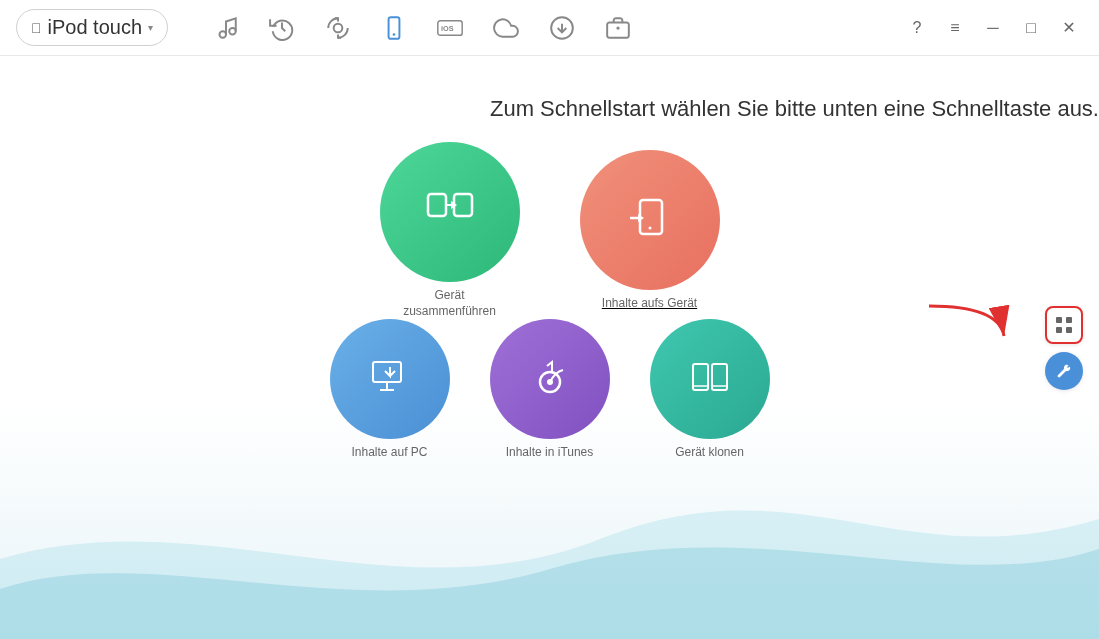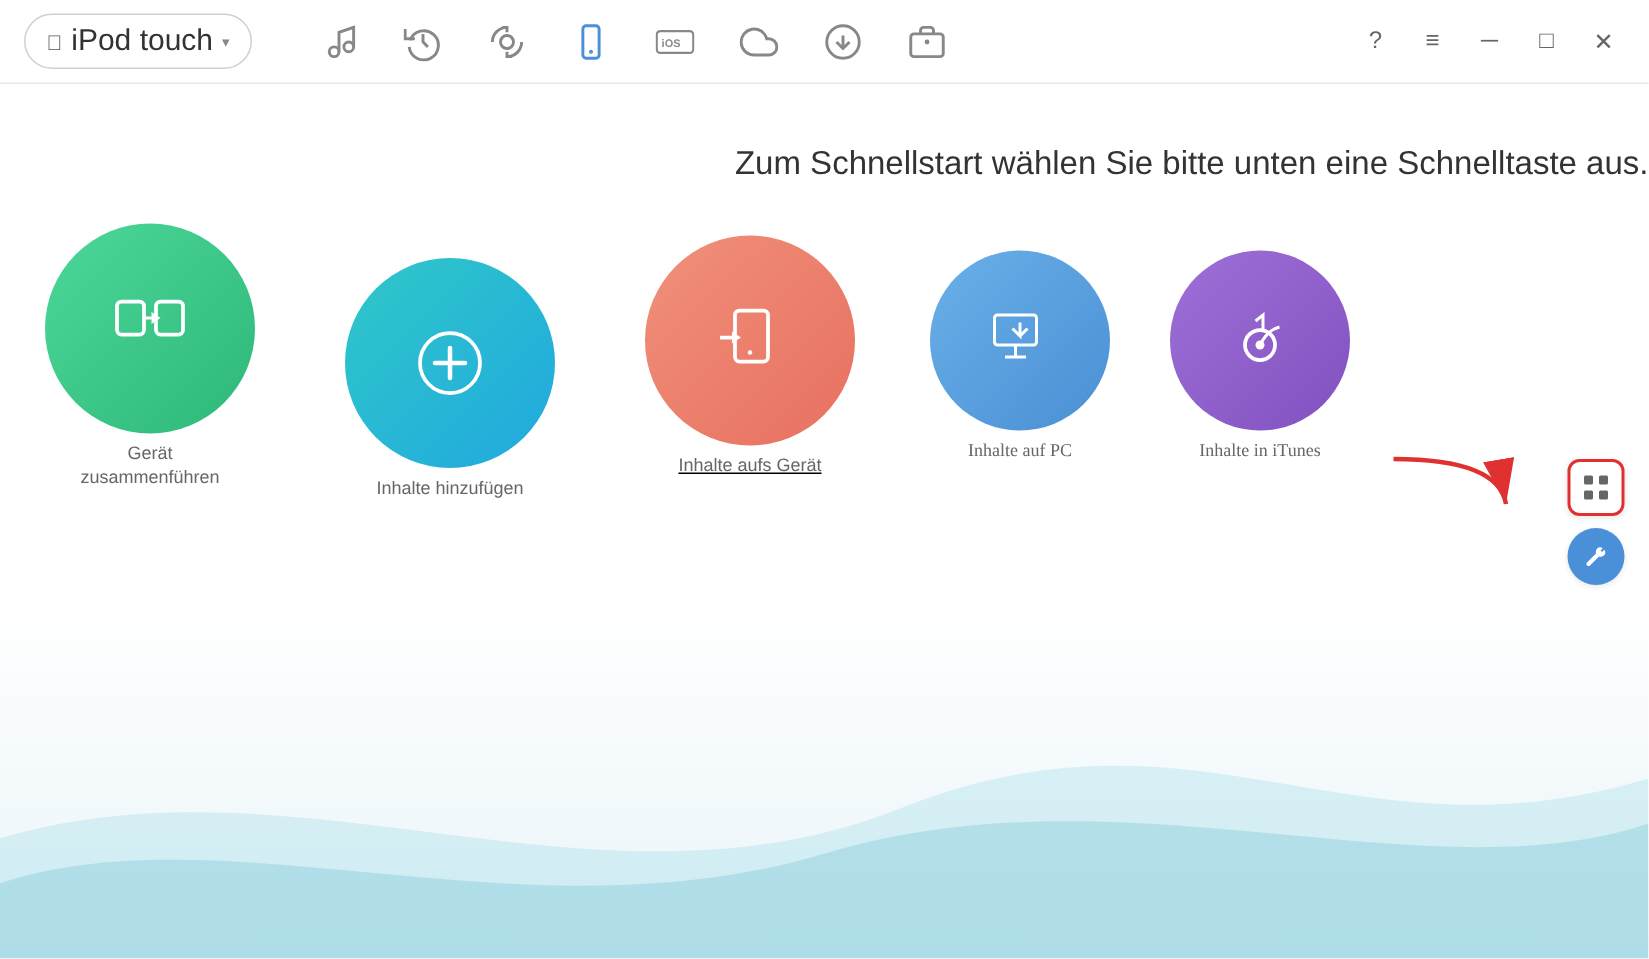--- a/index.html
+++ b/index.html
@@ -121,21 +121,21 @@
       position: relative;
       z-index: 2;
     }
 
     
     .circles-container {
       position: relative;
       z-index: 2;
       margin-top: 20px;
       display: flex;
-      flex-direction: row;
+      flex-direction: column;
       align-items: center;
       gap: 0;
     }
 
     .circles-row {
       display: flex;
       justify-content: center;
       align-items: center;
       gap: 0;
     }
@@ -335,45 +335,35 @@
           <svg width="60" height="60" viewBox="0 0 60 60">
             <rect x="8" y="12" width="18" height="22" rx="3" fill="none" stroke="white" stroke-width="2.5"></rect>
             <rect x="34" y="12" width="18" height="22" rx="3" fill="none" stroke="white" stroke-width="2.5"></rect>
             <line x1="26" y1="23" x2="34" y2="23" stroke="white" stroke-width="2"></line>
             <polygon points="31,19 37,23 31,27" fill="white"></polygon>
           </svg>
         </div>
         <div class="circle-label">Gerät<br>zusammenführen</div>
       </div>
 
-      <div class="circle-item" style="margin: 0 30px; margin-top: 30px;">
-        <div class="circle circle-lg circle-teal">
-          <svg width="60" height="60" viewBox="0 0 60 60">
-            <circle cx="30" cy="30" r="20" fill="none" stroke="white" stroke-width="2.5"></circle>
-            <line x1="30" y1="20" x2="30" y2="40" stroke="white" stroke-width="3" stroke-linecap="round"></line>
-            <line x1="20" y1="30" x2="40" y2="30" stroke="white" stroke-width="3" stroke-linecap="round"></line>
-          </svg>
-        </div>
-        <div class="circle-label">Inhalte hinzufügen</div>
-      </div>
 
       <div class="circle-item" style="margin: 0 30px; text-decoration: underline;">
         <div class="circle circle-lg circle-orange">
           <svg width="60" height="60" viewBox="0 0 60 60">
             <rect x="20" y="10" width="22" height="34" rx="3" fill="none" stroke="white" stroke-width="2.5"></rect>
             <line x1="30" y1="38" x2="30" y2="38" stroke="white" stroke-width="3" stroke-linecap="round"></line>
             <line x1="10" y1="28" x2="20" y2="28" stroke="white" stroke-width="2.5"></line>
             <polygon points="18,24 24,28 18,32" fill="white"></polygon>
           </svg>
         </div>
         <div class="circle-label">Inhalte aufs Gerät</div>
       </div>
     </div>
 
-    <div class="circles-row row2" style="margin-top: 10px; font-family: Liberation Serif, serif;">
+    <div class="circles-row row2" style="margin-top: 10px;">
 
       <div class="circle-item" style="margin: 0 20px;">
         <div class="circle circle-md circle-blue-light">
           <svg width="50" height="50" viewBox="0 0 50 50">
             <rect x="8" y="8" width="28" height="20" rx="2" fill="none" stroke="white" stroke-width="2"></rect>
             <line x1="22" y1="28" x2="22" y2="36" stroke="white" stroke-width="2"></line>
             <line x1="15" y1="36" x2="29" y2="36" stroke="white" stroke-width="2"></line>
             <polyline points="25,13 25,22 20,17" stroke="white" stroke-width="2" fill="none"></polyline>
             <line x1="25" y1="22" x2="30" y2="17" stroke="white" stroke-width="2"></line>
           </svg>
@@ -387,20 +377,31 @@
           <svg width="50" height="50" viewBox="0 0 50 50">
             <circle cx="25" cy="28" r="10" fill="none" stroke="white" stroke-width="2.5"></circle>
             <path d="M25 28 Q30 18 38 16" fill="none" stroke="white" stroke-width="2"></path>
             <circle cx="25" cy="28" r="3" fill="white"></circle>
             <polyline points="22,12 27,8 27,18" fill="none" stroke="white" stroke-width="2"></polyline>
           </svg>
         </div>
         <div class="circle-label">Inhalte in iTunes</div>
       </div>
 
+      <div class="circle-item" style="margin: 0 20px;">
+        <div class="circle circle-md circle-teal2">
+          <svg width="50" height="50" viewBox="0 0 50 50">
+            <rect x="8" y="10" width="15" height="26" rx="2" fill="none" stroke="white" stroke-width="2"></rect>
+            <rect x="27" y="10" width="15" height="26" rx="2" fill="none" stroke="white" stroke-width="2"></rect>
+            <line x1="8" y1="32" x2="23" y2="32" stroke="white" stroke-width="1.5"></line>
+            <line x1="27" y1="32" x2="42" y2="32" stroke="white" stroke-width="1.5"></line>
+          </svg>
+        </div>
+        <div class="circle-label">Gerät klonen</div>
+      </div>
     </div>
   </div>
 
   <div class="arrow-indicator">
     <svg width="100" height="60" viewBox="0 0 100 60">
       <defs>
         <marker id="arrowhead" markerWidth="10" markerHeight="7" refX="10" refY="3.5" orient="auto">
           <polygon points="0 0, 10 3.5, 0 7" fill="#e03030"></polygon>
         </marker>
       </defs>

